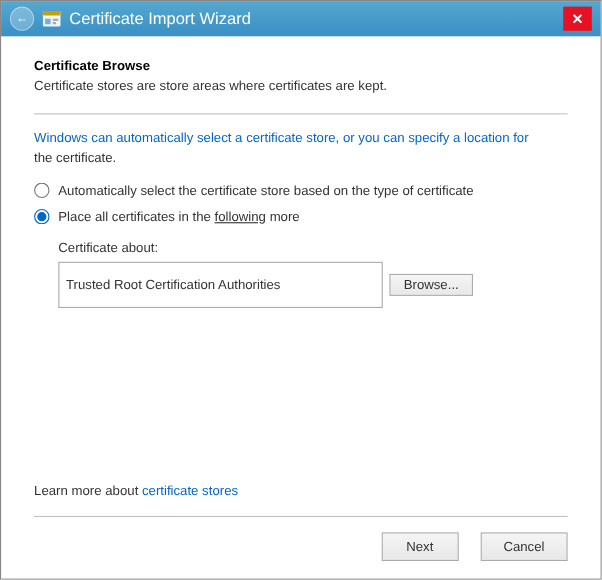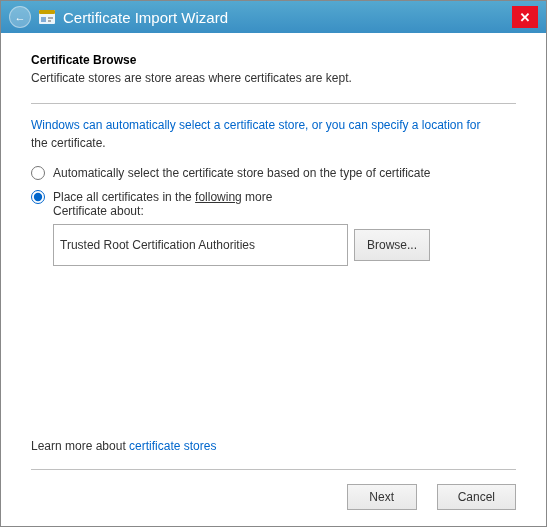--- a/index.html
+++ b/index.html
@@ -106,20 +106,21 @@
       margin-bottom: 14px;
       line-height: 1.5;
     }
     .info-text span.black {
       color: #333;
     }
     .radio-group {
       display: flex;
       flex-direction: column;
       gap: 10px;
+      margin-bottom: 14px;
       justify-content: flex-end;
     }
     .radio-item {
       display: flex;
       align-items: center;
       gap: 8px;
       cursor: pointer;
     }
     .radio-input {
       width: 14px;
@@ -156,21 +157,21 @@
       flex: 1;
       height: 42px;
       border: 1px solid #aaa;
       padding: 0 6px;
       font-size: 12px;
       color: #333;
       background: #fff;
       max-width: 295px;
     }
     .browse-btn {
-      height: 32px;
+      height: 20px;
       padding: 0 12px;
       background: linear-gradient(to bottom, #f5f5f5 0%, #e8e8e8 100%);
       border: 1px solid #aaa;
       font-size: 12px;
       cursor: pointer;
       color: #333;
       white-space: nowrap;
     }
 
     .spacer { flex: 1; }

